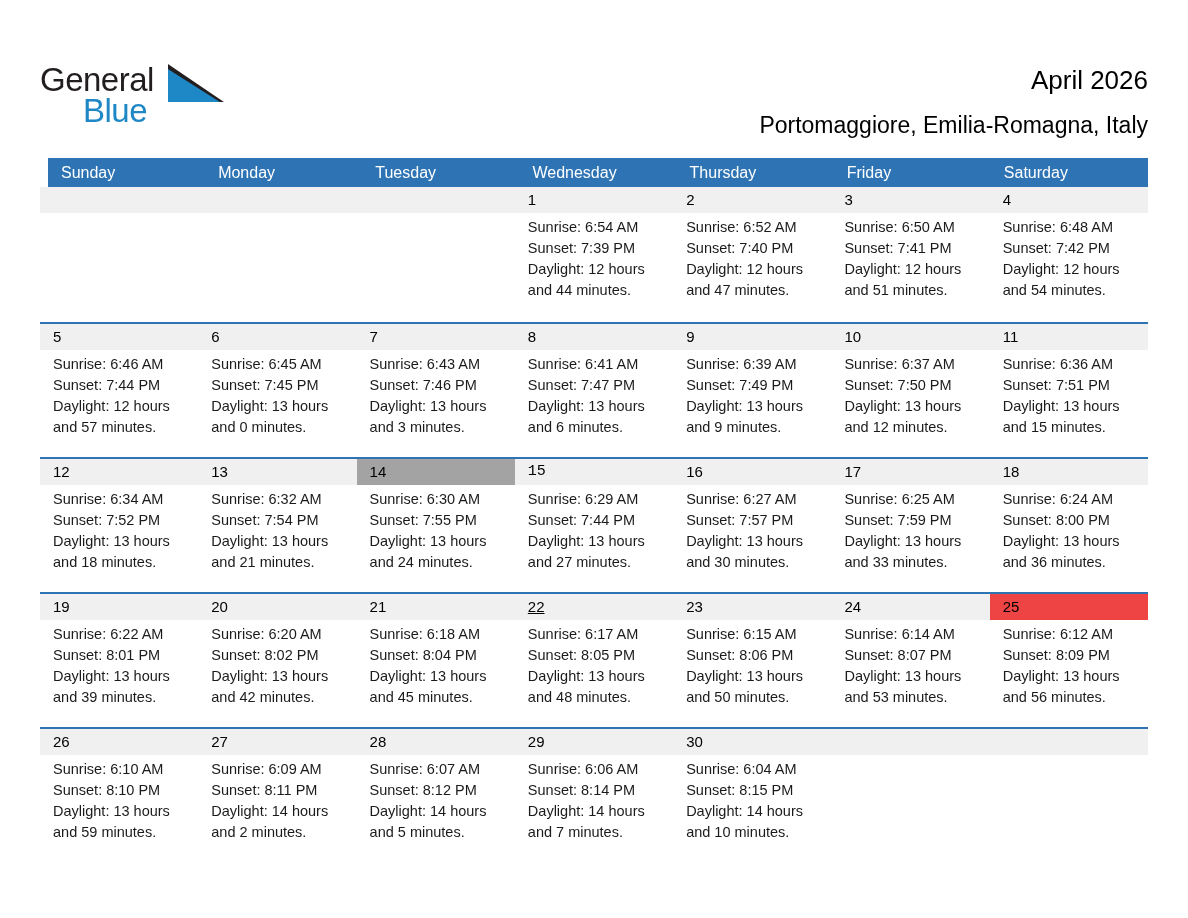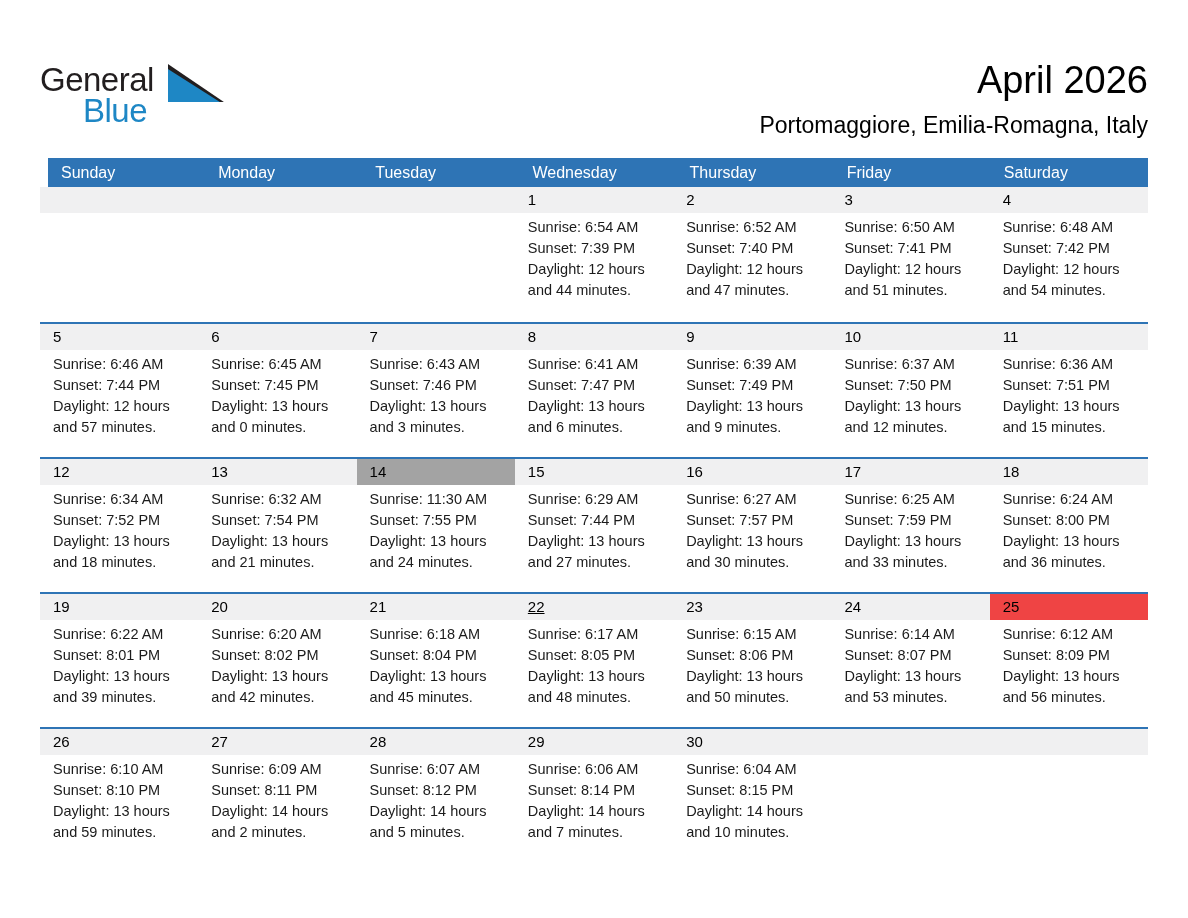--- a/index.html
+++ b/index.html
@@ -14,21 +14,21 @@
   .logo-top { display: flex; align-items: flex-start; gap: 16px; }
   .logo-general { font-size: 33px; font-weight: 500; color: #221e1f; letter-spacing: -0.5px; line-height: 36px; }
   .logo-tri { position: relative; width: 56px; height: 38px; margin-left: -2px; margin-top: 2px; }
   .logo-tri .tri-black { position: absolute; left: 0; top: 0; width: 56px; height: 38px;
       clip-path: polygon(0 0, 100% 100%, 0 100%); background: #221e1f; }
   .logo-tri .tri-blue { position: absolute; left: 0; top: 5px; width: 52px; height: 33px;
       clip-path: polygon(0 0, 100% 100%, 0 100%); }
   .logo-blue { font-size: 33px; font-weight: 500; letter-spacing: -0.5px; line-height: 30px; margin-left: 62px; margin-top: -6px; }
 
   .titles { text-align: right; padding-top: 2px; }
-  .month-title { font-size: 38px; font-weight: 400; color: #000; line-height: 44px; }
+  .month-title { font-size: 26px; font-weight: 400; color: #000; line-height: 44px; }
   .location { font-size: 23px; font-weight: 400; color: #000; line-height: 30px; margin-top: 8px; }
 
   
   .cal { width: 1108px; }
   .weekday-row { display: grid; grid-template-columns: repeat(7, 1fr); height: 29px; margin-left: 8px; }
   .wd { color: #ffffff; font-size: 16px; line-height: 29px; padding-left: 13px;
         overflow: hidden; white-space: nowrap; }
 
   .week { display: grid; grid-template-columns: repeat(7, 1fr); height: 135px; }
   .week.bordered { border-top: 2px solid #2e74b5; height: 135px; }
@@ -184,27 +184,27 @@
             <div class="num" style="background: rgb(240, 240, 241);">13</div>
             <div class="details">
               <div>Sunrise: 6:32 AM</div>
               <div>Sunset: 7:54 PM</div>
               <div>Daylight: 13 hours and 21 minutes.</div>
             </div>
           </div>
           <div class="cell">
             <div class="num" style="background: #a3a3a3;">14</div>
             <div class="details">
-              <div>Sunrise: 11:30 AM</div>
+              <div>Sunrise: 6:30 AM</div>
               <div>Sunset: 7:55 PM</div>
               <div>Daylight: 13 hours and 24 minutes.</div>
             </div>
           </div>
           <div class="cell">
-            <div class="num" style="background: rgb(240, 240, 241);">15</div>
+            <div class="num" style="background: rgb(240, 240, 241); font-family: Liberation Mono, monospace;">15</div>
             <div class="details">
               <div>Sunrise: 6:29 AM</div>
               <div>Sunset: 7:44 PM</div>
               <div>Daylight: 13 hours and 27 minutes.</div>
             </div>
           </div>
           <div class="cell">
             <div class="num" style="background: rgb(240, 240, 241);">16</div>
             <div class="details">
               <div>Sunrise: 6:27 AM</div>

